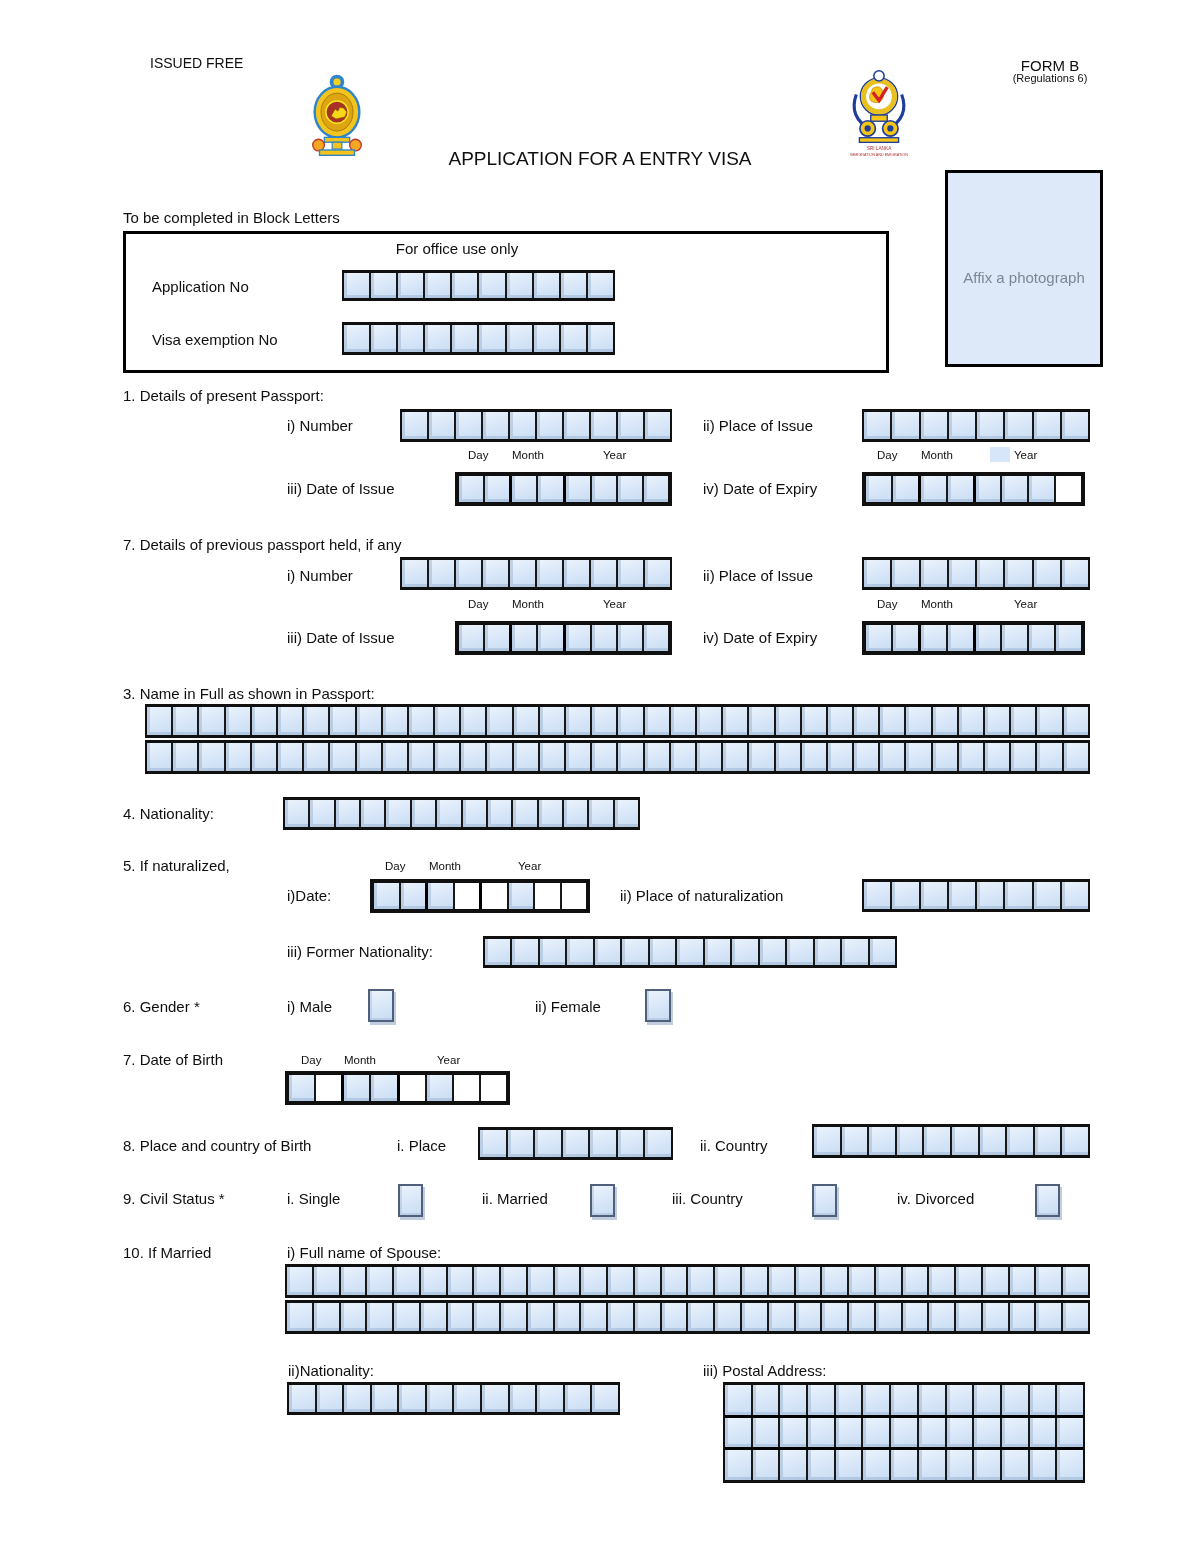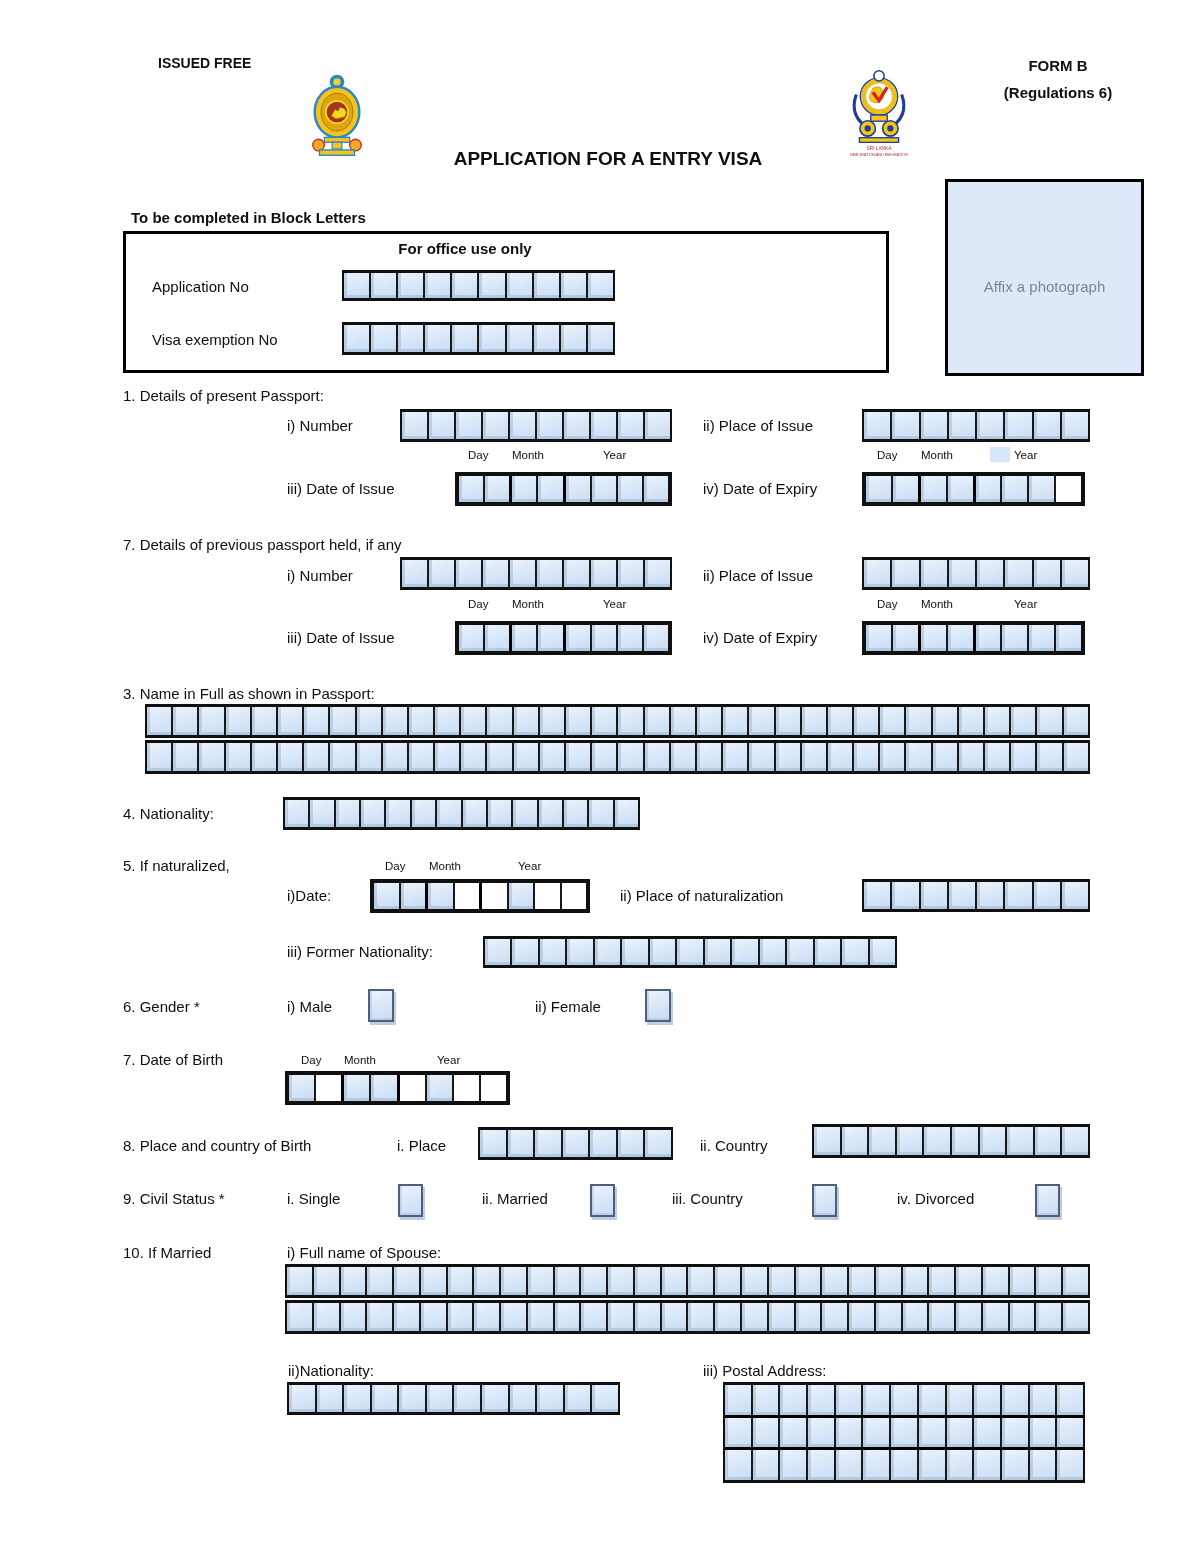--- a/index.html
+++ b/index.html
@@ -1,19 +1,19 @@
 <!DOCTYPE html>
 <html style="--cell-fill: #d7e6f8; --cell-hi: #ecf3fc; --cell-lo: #c9ddf3; --photo-fill: #dde9f8; --photo-text: #7d8794;"><head>
 <meta charset="utf-8">
 <style>
   html,body{margin:0;padding:0;background:#fff;}
   #page{position:relative;width:1200px;height:1553px;background:#fff;
         font-family:"Liberation Sans",sans-serif;color:#0f0f0f;overflow:hidden;}
   .lbl{position:absolute;font-size:15px;white-space:nowrap;line-height:1.15;}
-  .bold{font-weight:bold;margin-left:8px;}
+  .bold{font-weight:normal;}
   .center{text-align:center;}
   .dmy{position:absolute;font-size:11.5px;color:#111;white-space:nowrap;}
   
   .grid{position:absolute;display:flex;flex-direction:column;
         border:2px solid #101010;border-top-width:3px;border-bottom-width:3px;
         box-sizing:border-box;background:#101010;}
   .grid.thick{border-width:4px;}
   .grid-row{display:flex;flex:1;}
   .grid-row + .grid-row{border-top:3px solid #000;}
   .cell{flex:1;background:linear-gradient(160deg,var(--cell-hi) 0%,var(--cell-fill) 55%,var(--cell-lo) 100%);
@@ -65,25 +65,25 @@
     <circle cx="21" cy="59" r="7.5" fill="#f5c518" stroke="#1f3d99" stroke-width="1.6"></circle>
     <circle cx="43" cy="59" r="7.5" fill="#f5c518" stroke="#1f3d99" stroke-width="1.6"></circle>
     <circle cx="21" cy="59" r="3" fill="#1f3d99"></circle>
     <circle cx="43" cy="59" r="3" fill="#1f3d99"></circle>
     <rect x="13" y="68" width="38" height="4.5" fill="#f5c518" stroke="#1f3d99" stroke-width="1.3"></rect>
     <text x="32" y="80" text-anchor="middle" font-size="4.6" fill="#b03030" font-family="Liberation Sans,sans-serif">SRI LANKA</text>
     <text x="32" y="86" text-anchor="middle" font-size="3.6" fill="#b03030" font-family="Liberation Sans,sans-serif">IMMIGRATION AND EMIGRATION</text>
   </svg>
 
   <div class="lbl bold center" style="left:985px;top:57px;width:130px;font-size:15px">FORM B</div>
-  <div class="lbl bold center" style="left:985px;top:84px;width:130px;font-size:15px">(Regulations 6)</div>
+  <div class="lbl bold center" style="left:985px;top:72px;width:130px;font-size:11px">(Regulations 6)</div>
 
   <div class="lbl bold center" style="left:250px;top:148px;width:700px;font-size:19px">APPLICATION FOR A ENTRY VISA</div>
 
-  <div id="photo-box" style="left:945px;top:179px;width:199px;height:197px">
+  <div id="photo-box" style="left:945px;top:170px;width:158px;height:197px">
     <span>Affix a photograph</span>
   </div>
 
   <div class="lbl bold" style="left:123px;top:209px">To be completed in Block Letters</div>
   <div class="box-outline" style="left:123px;top:231px;width:766px;height:142px"></div>
   <div class="lbl bold center" style="left:123px;top:240px;width:668px">For office use only</div>
   <div class="lbl" style="left:152px;top:278px">Application No</div>
   <div class="lbl" style="left:152px;top:331px">Visa exemption No</div>
 
   <div class="lbl" style="left:123px;top:387px">1. Details of present Passport:</div>

